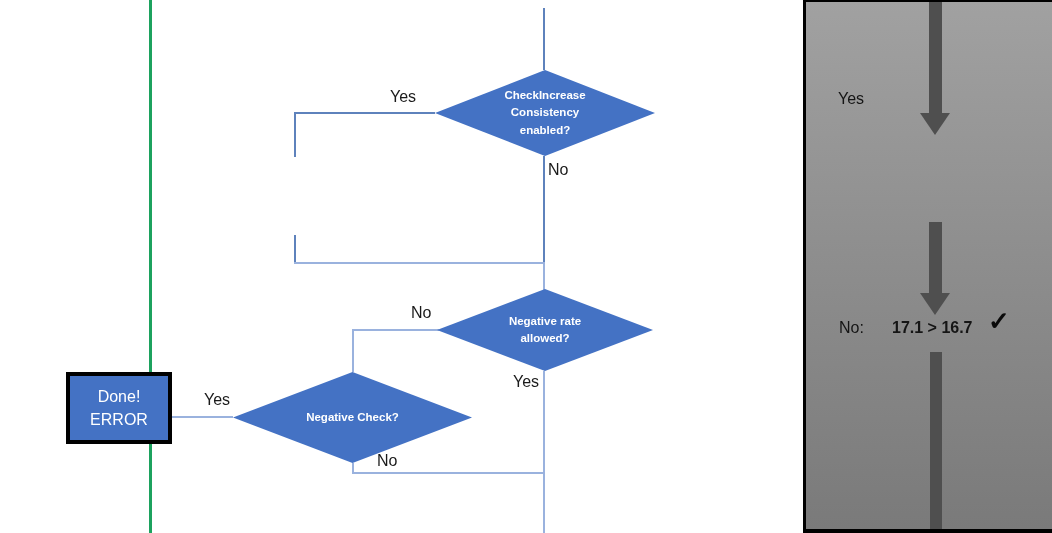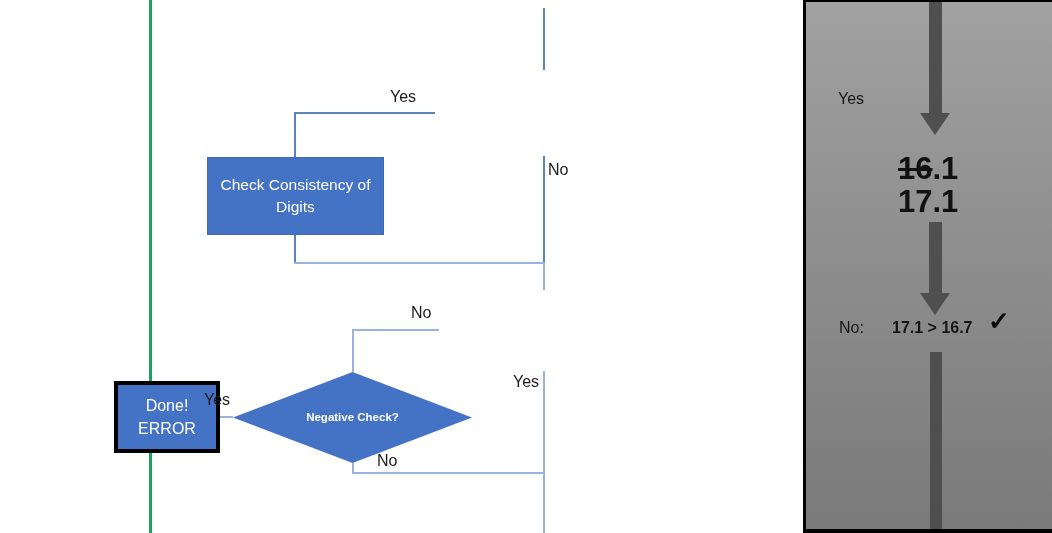--- a/index.html
+++ b/index.html
@@ -64,31 +64,34 @@
   <div class="abs conn light" style="left:294px;top:262px;width:250px;height:2px;"></div>
   <div class="abs conn" style="left:543px;top:156px;width:2px;height:108px;"></div>
   <div class="abs conn light" style="left:543px;top:262px;width:2px;height:28px;"></div>
   <div class="abs conn light" style="left:352px;top:329px;width:87px;height:2px;"></div>
   <div class="abs conn light" style="left:352px;top:329px;width:2px;height:43px;"></div>
   <div class="abs conn light" style="left:543px;top:371px;width:2px;height:162px;"></div>
   <div class="abs conn light" style="left:172px;top:416px;width:61px;height:2px;"></div>
   <div class="abs conn light" style="left:352px;top:463px;width:2px;height:11px;"></div>
   <div class="abs conn light" style="left:352px;top:472px;width:193px;height:2px;"></div>
 
-
-  <div class="abs process" style="left:207px;top:157px;width:177px;height:78px;">
-    <div class="ptext">Check Consistency of Digits</div>
+  <div class="abs diamond" style="left:435px;top:70px;width:220px;height:86px;">
+    <div class="dtext">CheckIncrease Consistency enabled?</div>
   </div>
 
+
+  <div class="abs diamond" style="left:437px;top:289px;width:216px;height:82px;">
+    <div class="dtext">Negative rate allowed?</div>
+  </div>
 
   <div class="abs diamond" style="left:233px;top:372px;width:239px;height:91px;">
     <div class="dtext" style="width:140px;">Negative Check?</div>
   </div>
 
-  <div class="abs terminal" style="left:66px;top:381px;width:106px;height:72px;margin-left:48px;">
+  <div class="abs terminal" style="left:66px;top:372px;width:106px;height:72px;">
     <div>Done!</div>
     <div>ERROR</div>
   </div>
 
   <div class="abs lbl" style="left:390px;top:88px;">Yes</div>
   <div class="abs lbl" style="left:548px;top:161px;">No</div>
   <div class="abs lbl" style="left:411px;top:304px;">No</div>
   <div class="abs lbl" style="left:513px;top:373px;">Yes</div>
   <div class="abs lbl" style="left:204px;top:391px;">Yes</div>
   <div class="abs lbl" style="left:377px;top:452px;">No</div>
@@ -97,22 +100,18 @@
 
   <div class="abs arrow-shaft" style="left:929px;top:2px;width:13px;height:111px;"></div>
   <div class="abs arrow-head" style="left:920px;top:113px;"></div>
   <div class="abs arrow-shaft" style="left:929px;top:222px;width:13px;height:71px;"></div>
   <div class="abs arrow-head" style="left:920px;top:293px;"></div>
   <div class="abs arrow-shaft" style="left:930px;top:352px;width:12px;height:177px;"></div>
 
   <div class="abs p-text" style="left:838px;top:90px;">Yes</div>
 
 
-  <div class="abs p-values" style="left:898px;top:153px;">
-    <div><span class="strike">16</span><span>.1</span></div>
-    <div>17.1</div>
-  </div>
 
   <div class="abs p-text" style="left:839px;top:319px;">No:</div>
   <div class="abs p-text" style="left:892px;top:319px;font-weight:bold;">17.1 &gt; 16.7</div>
   <div class="abs p-check" style="left:988px;top:306px;">✓</div>
 
 </div>
 
 </body></html>

